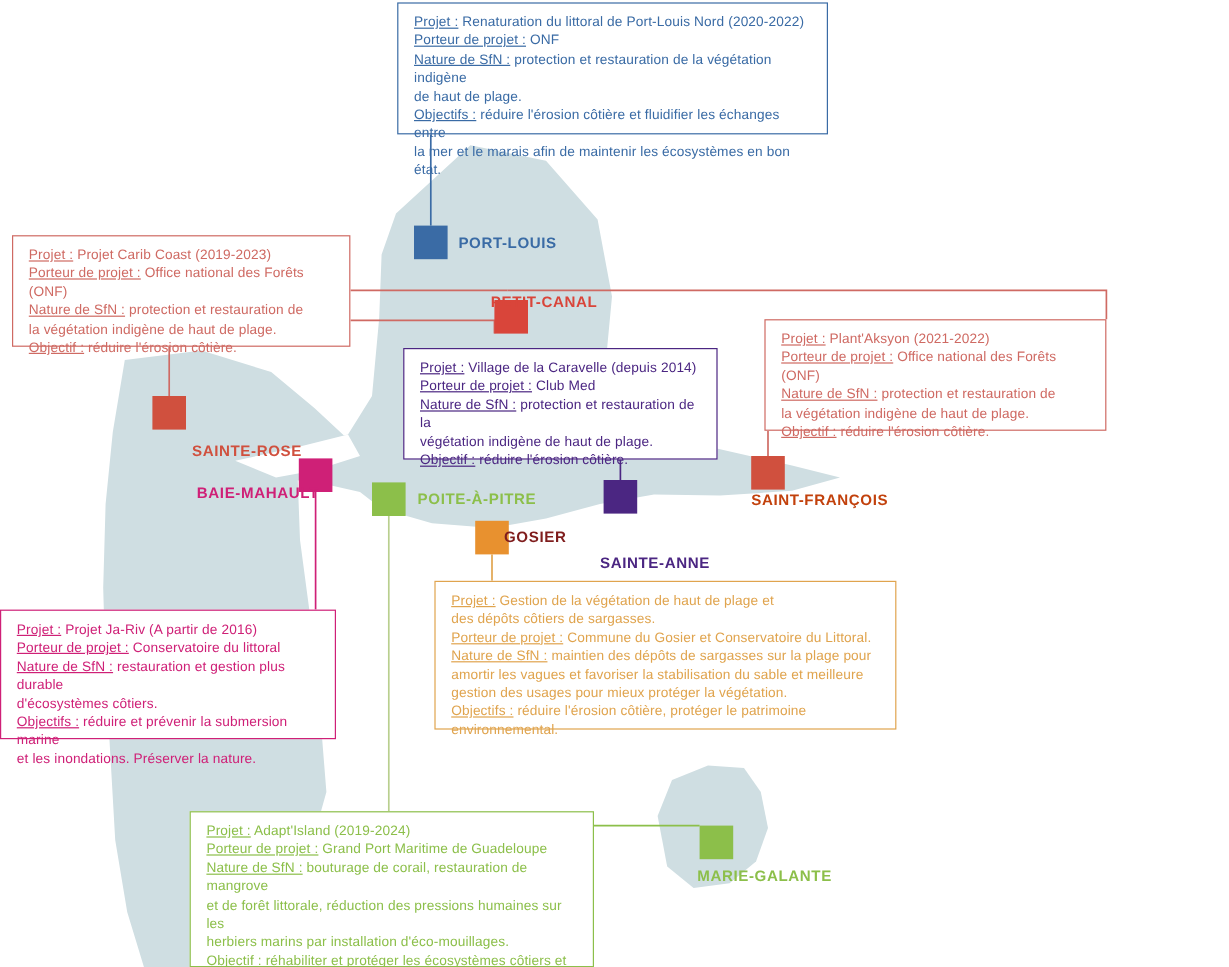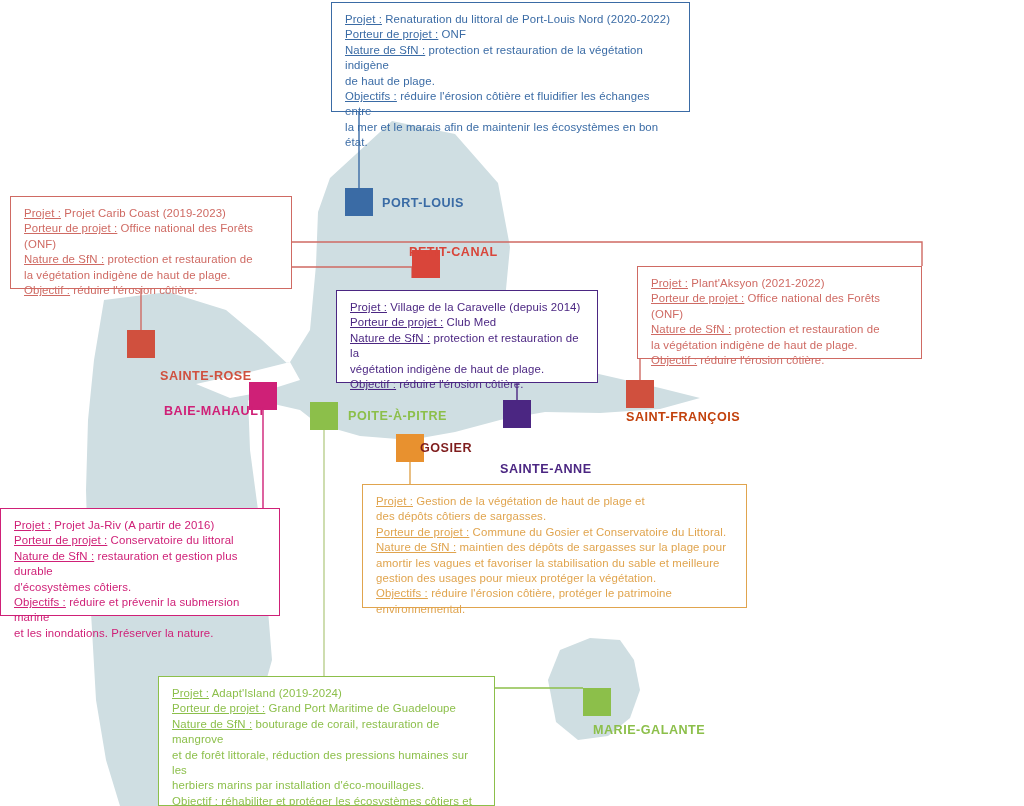--- a/index.html
+++ b/index.html
@@ -102,16 +102,16 @@
       <div class="mlabel" style="left: 164px; top: 404px; color: rgb(207, 32, 119);">BAIE-MAHAULT</div>
       <div class="marker" style="left: 310px; top: 402px; background: rgb(140, 191, 74);"></div>
       <div class="mlabel" style="left: 348px; top: 409px; color: rgb(140, 191, 74);">POITE-À-PITRE</div>
       <div class="marker" style="left: 396px; top: 434px; background: rgb(232, 145, 47);"></div>
       <div class="mlabel" style="left: 420px; top: 441px; color: #7f1d1d;">GOSIER</div>
       <div class="marker" style="left: 503px; top: 400px; background: rgb(75, 38, 130);"></div>
       <div class="mlabel" style="left: 500px; top: 462px; color: rgb(75, 38, 130);">SAINTE-ANNE</div>
       <div class="marker" style="left: 626px; top: 380px; background: rgb(208, 80, 62);"></div>
       <div class="mlabel" style="left: 626px; top: 410px; color: #c2410c;">SAINT-FRANÇOIS</div>
       <div class="marker" style="left: 583px; top: 688px; background: rgb(140, 191, 74);"></div>
-      <div class="mlabel" style="left: 581px; top: 723px; color: rgb(140, 191, 74); margin-left: 12px;">MARIE-GALANTE</div>
+      <div class="mlabel" style="left: 581px; top: 723px; color: rgb(140, 191, 74);">MARIE-GALANTE</div>
     </div>
 
 </div>
 
 </body></html>

